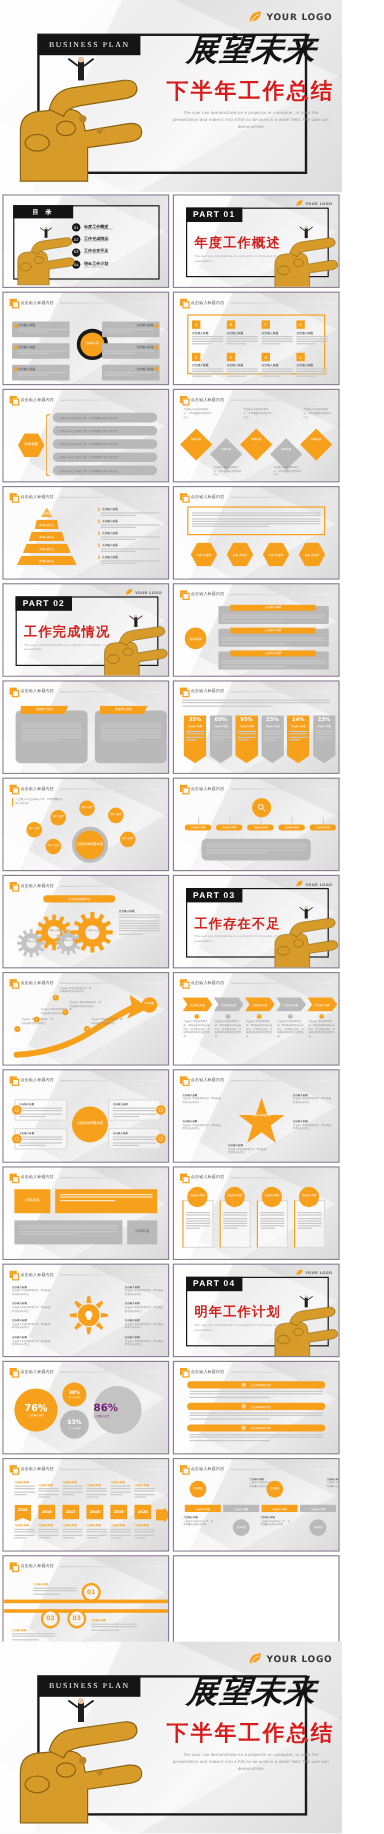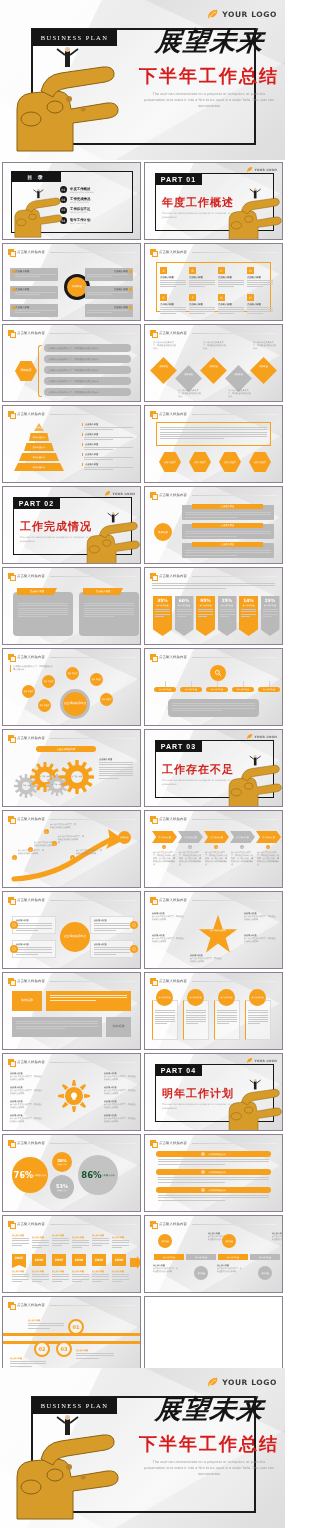--- a/index.html
+++ b/index.html
@@ -1162,33 +1162,33 @@
   <path d="M54 8 L46 2 M59 8 L67 2" stroke="#1f1f1f" stroke-width="1.6" fill="none"></path>
           </svg></div>
       </div>
       <div class="cell slide">
         <div class="s-head">
     <span class="bk"></span>
     <span class="ht">点击输入标题内容</span>
     <span class="rule"></span>
         </div>
         <div class="body">
- <div class="circ" style="position:absolute;left:4px;top:8px;width:36px;height:36px;background:#f7a01c;display:flex;flex-direction:row;align-items:center;justify-content:center;color:#fff">
+ <div class="circ" style="position:absolute;left:4px;top:8px;width:36px;height:36px;background:#f7a01c;display:flex;flex-direction:column;align-items:center;justify-content:center;color:#fff">
    <span style="font-size:8px;font-weight:bold">76%</span>
    <span style="font-size:2.2px">点击输入内容</span>
           </div>
  <div class="circ" style="position:absolute;left:44px;top:3px;width:20px;height:20px;background:#f7a01c;display:flex;flex-direction:column;align-items:center;justify-content:center;color:#fff">
    <span style="font-size:4px;font-weight:bold">38%</span>
    <span style="font-size:1.7px">点击输入内容</span>
           </div>
  <div class="circ" style="position:absolute;left:42px;top:26px;width:24px;height:24px;background:#b9b9b9;display:flex;flex-direction:column;align-items:center;justify-content:center;color:#fff">
    <span style="font-size:5px;font-weight:bold">53%</span>
    <span style="font-size:1.7px">点击输入内容</span>
           </div>
- <div class="circ" style="position:absolute;left:70px;top:6px;width:40px;height:40px;background:#c3c3c3;display:flex;flex-direction:row;align-items:center;justify-content:center;color:#14532d">
+ <div class="circ" style="position:absolute;left:70px;top:6px;width:40px;height:40px;background:#c3c3c3;display:flex;flex-direction:column;align-items:flex-start;justify-content:center;color:#701a75">
    <span style="font-size:8.5px;font-weight:bold">86%</span>
    <span style="font-size:2.2px">点击输入内容</span>
           </div>
         </div>
       </div>
       <div class="cell slide">
         <div class="s-head">
     <span class="bk"></span>
     <span class="ht">点击输入标题内容</span>
     <span class="rule"></span>

